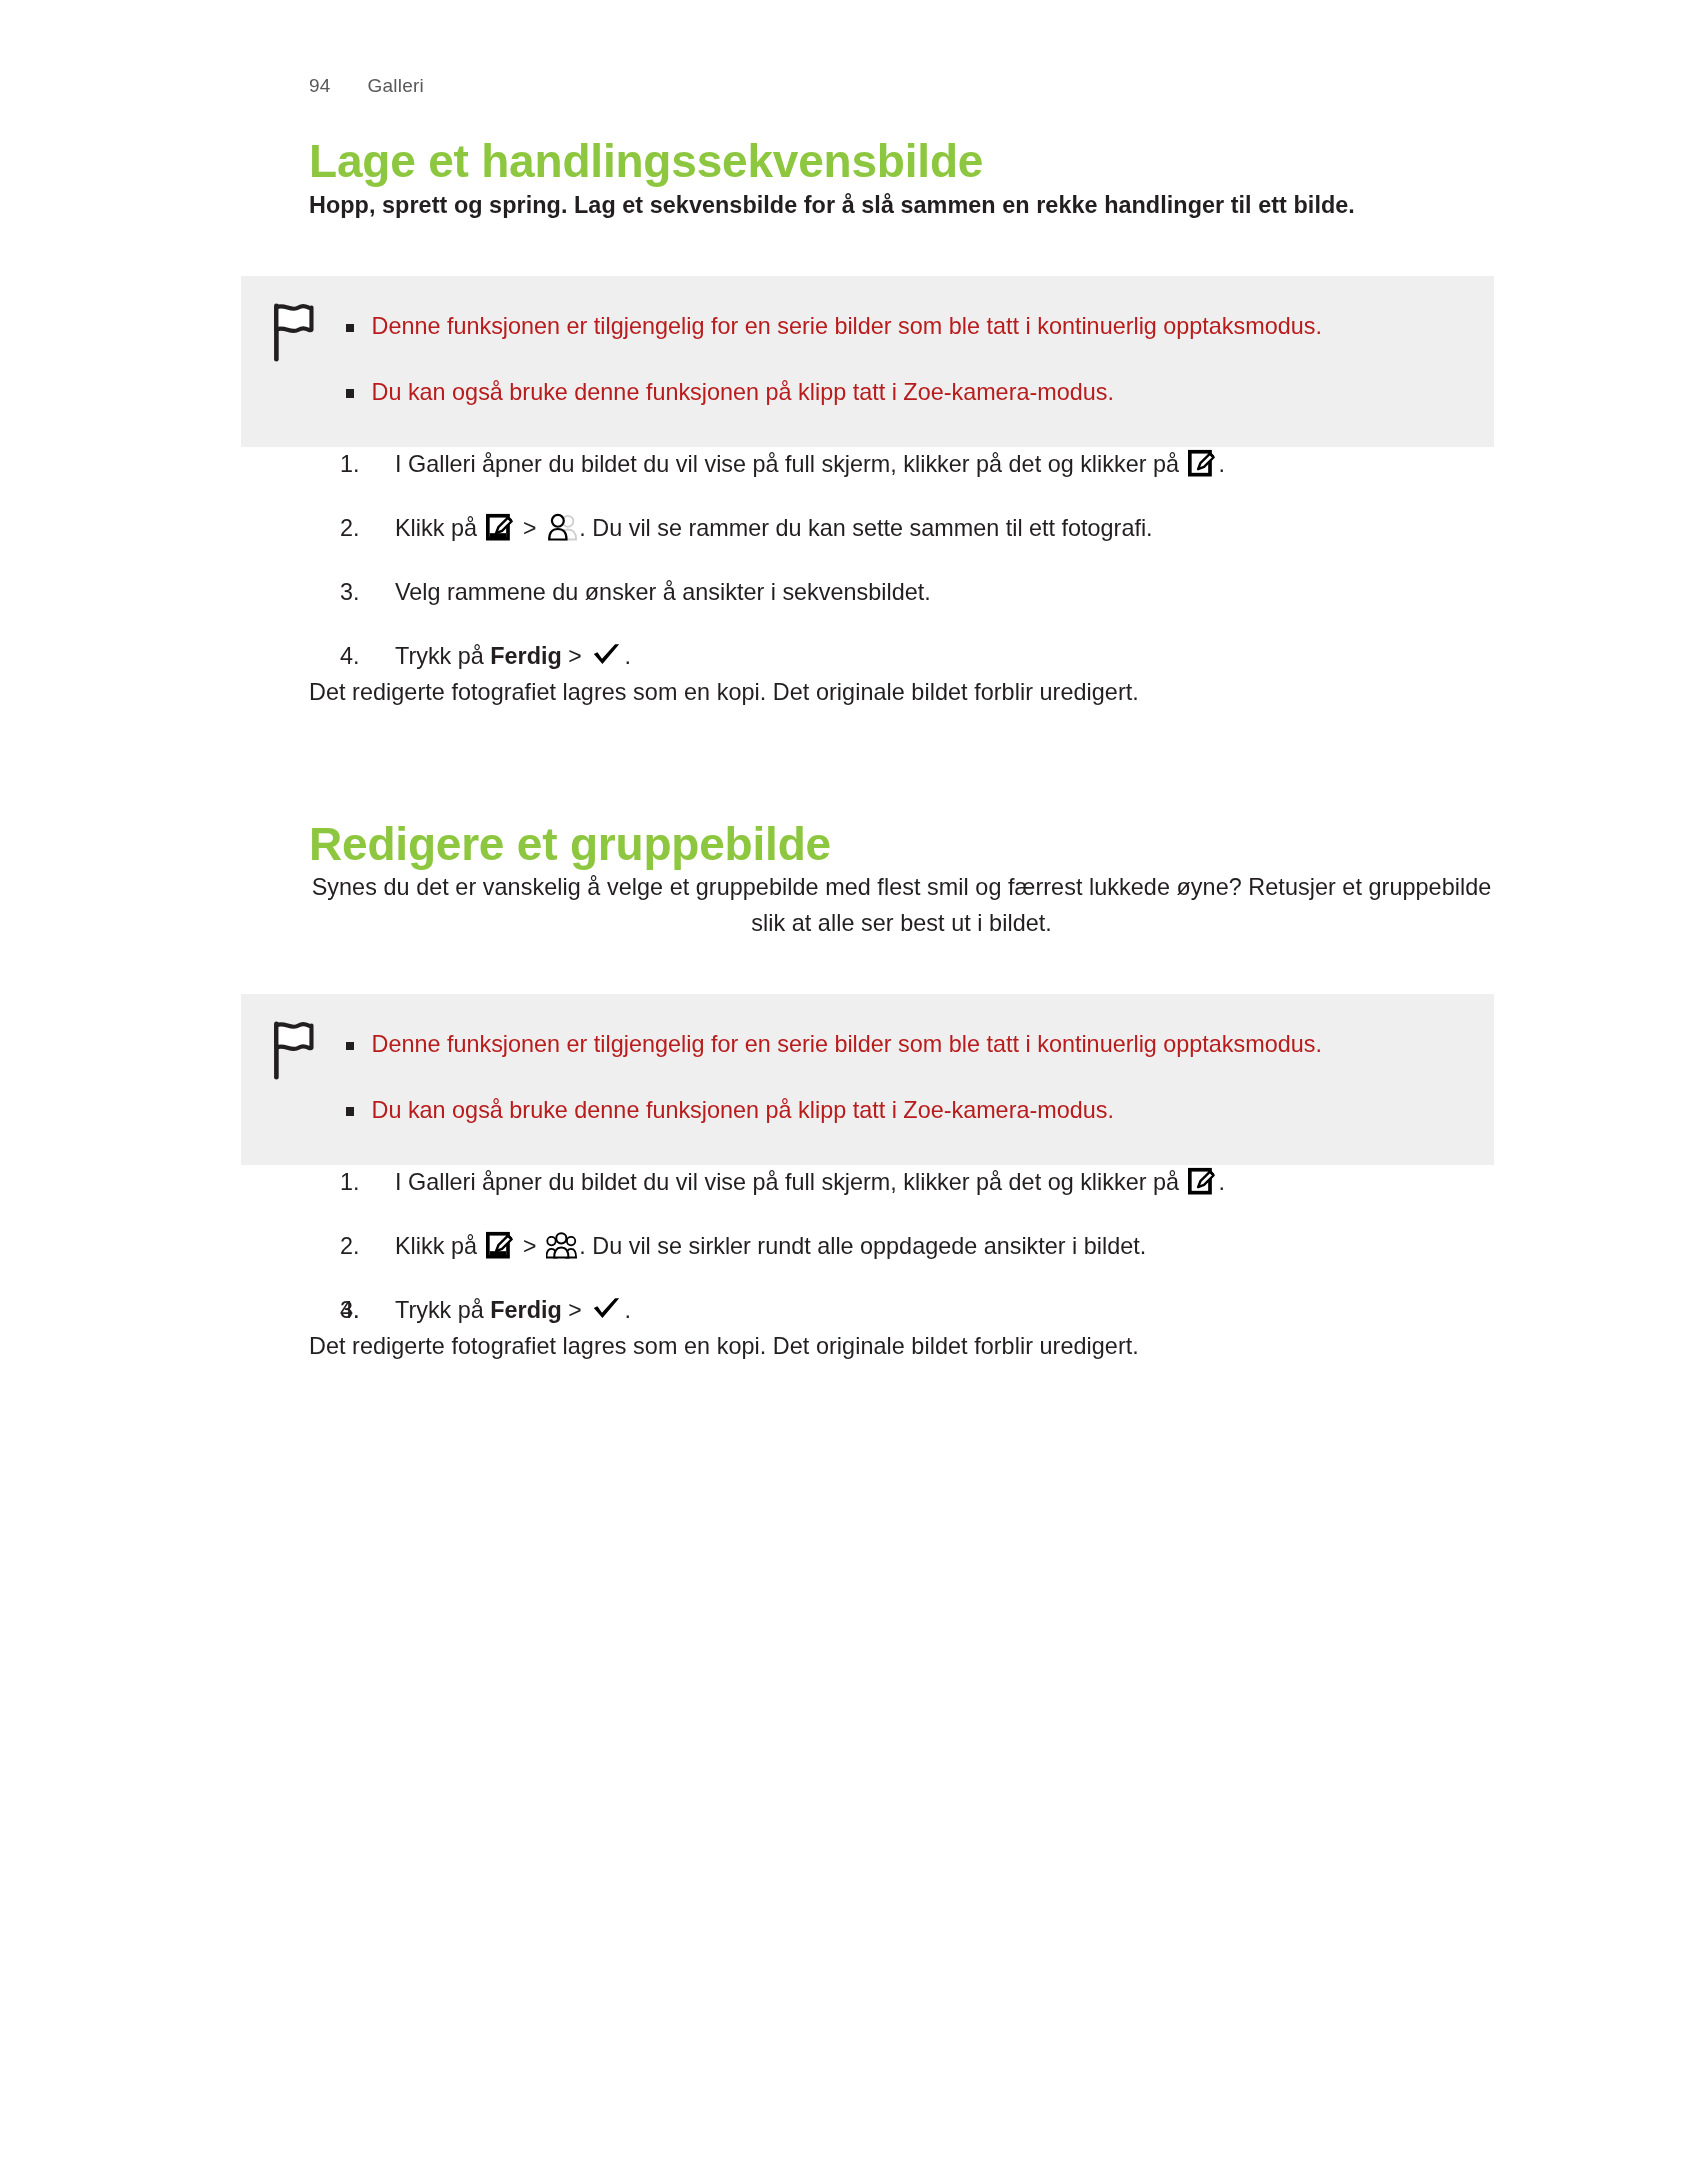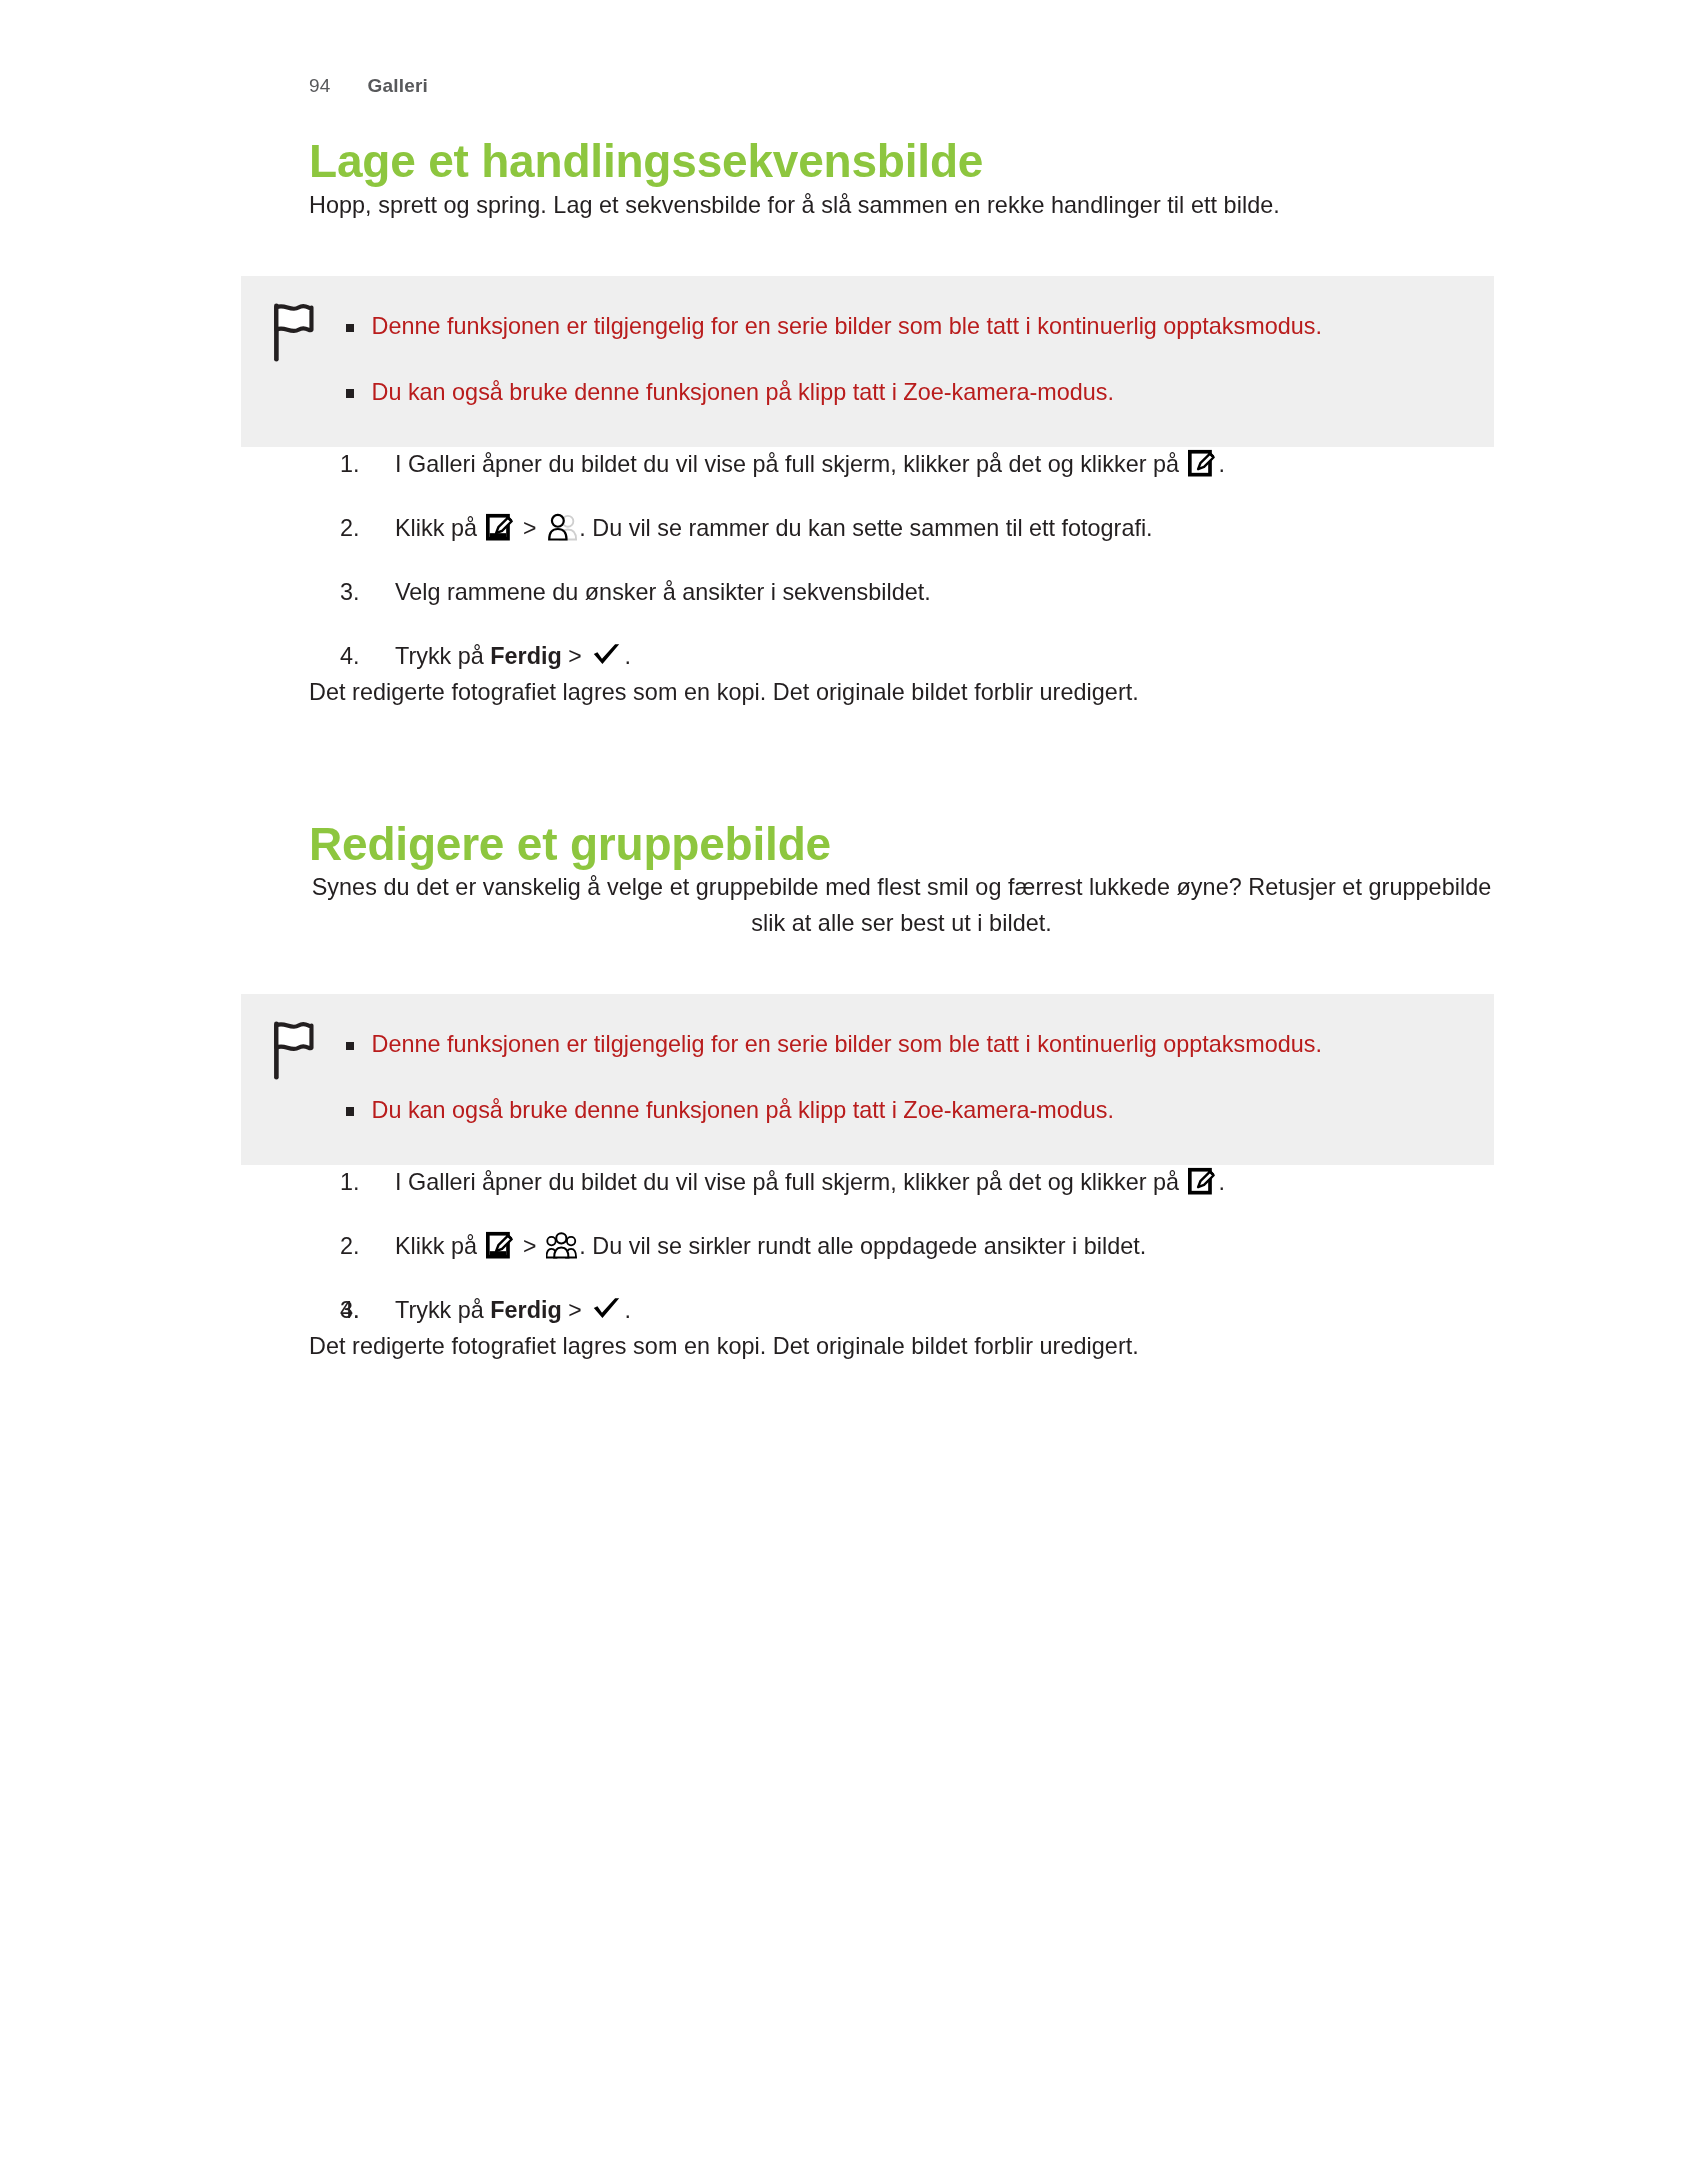--- a/index.html
+++ b/index.html
@@ -29,21 +29,21 @@
     top: 75px;
     left: 309px;
     display: flex;
     align-items: baseline;
     gap: 37px;
     font-size: 19px;
     color: #58595b;
     letter-spacing: 0.2px;
   }
   .page-header .page-num { font-weight: 400; }
-  .page-header .chapter  { font-weight: 700; }
+  .page-header .chapter  { font-weight: 400; }
 
   
   .content {
     position: absolute;
     top: 0;
     left: 0;
     width: 1686px;
   }
 
   .col {
@@ -62,21 +62,21 @@
   .h1-wrap-1 { margin-top: 136px; }
   .h1-wrap-2 { margin-top: 108px; }
 
   p.body-text {
     font-size: 23.4px;
     line-height: 1.52;
     margin: 0;
     color: #231f20;
     letter-spacing: 0.05px;
   }
-  .intro-1 { margin-top: 31px; }
+  .intro-1 { margin-top: 31px; font-weight: bold; }
   .intro-2 { margin-top: 31px; text-align: center; }
   .closing-1 { margin-top: 40px; }
   .closing-2 { margin-top: 40px; }
 
   
   .note-box {
     position: relative;
     margin-left: 241px;
     width: 1253px;
     background: #efefef;

